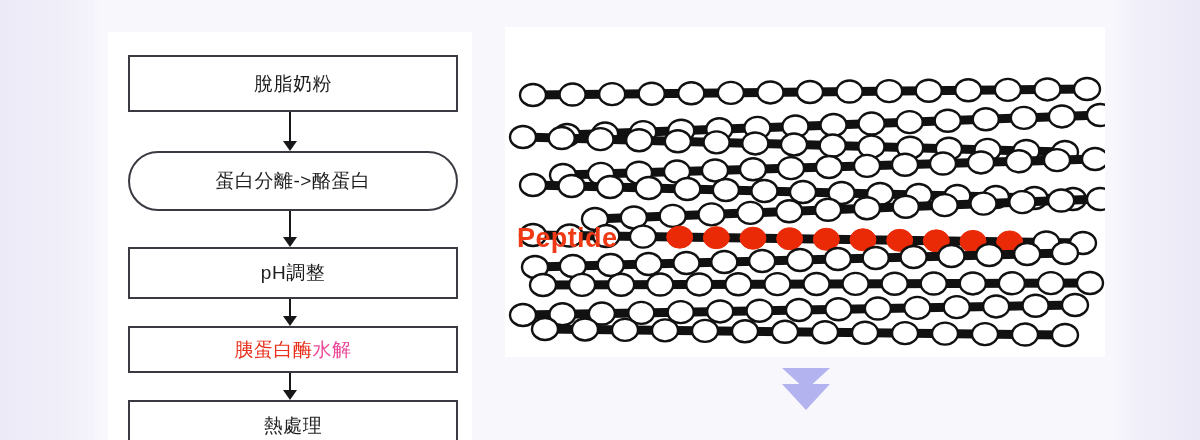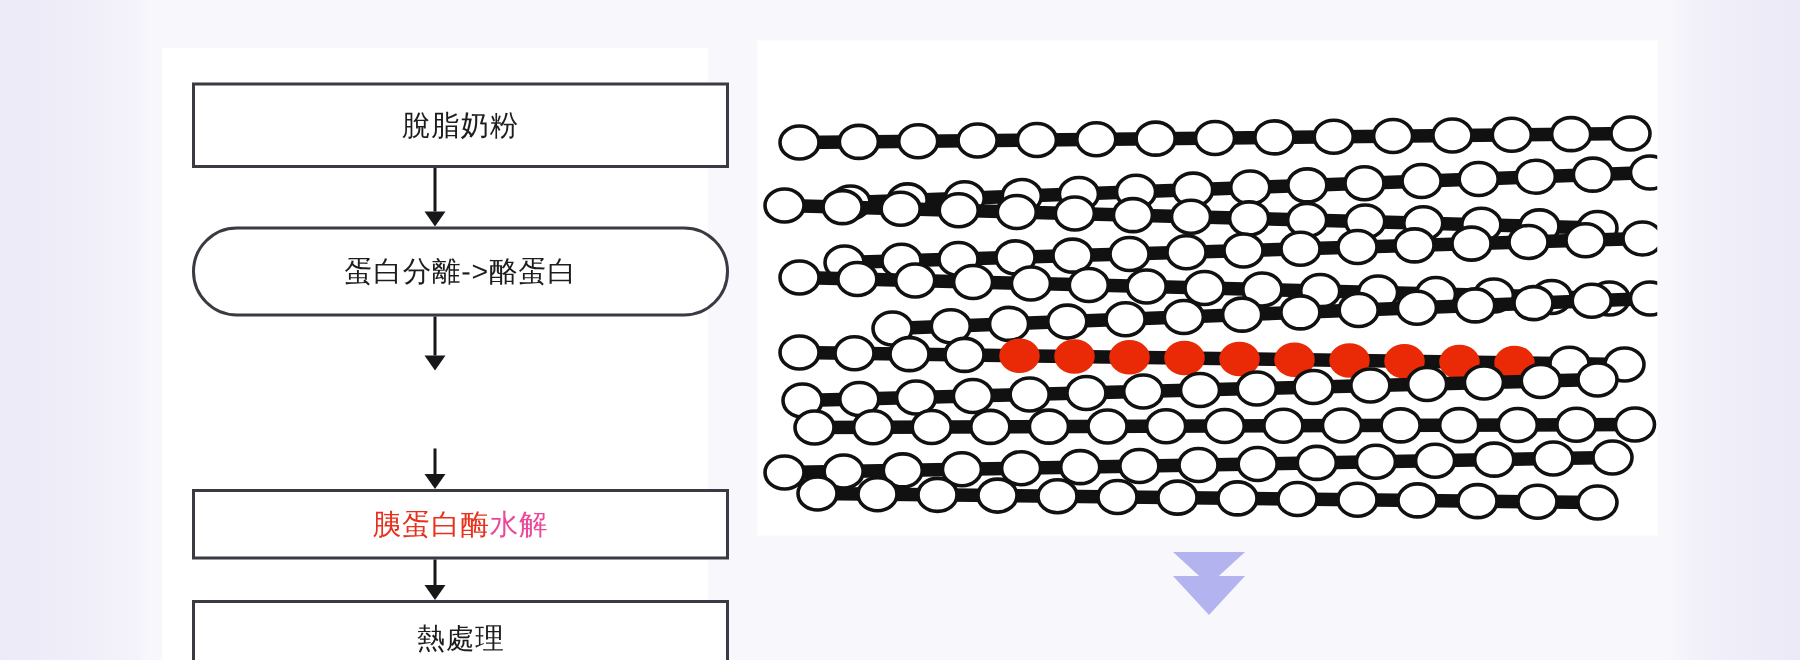--- a/index.html
+++ b/index.html
@@ -33,21 +33,21 @@
     position: absolute;
     left: 108px;
     top: 32px;
     width: 364px;
     height: 408px;
     background: #ffffff;
   }
   .flow-box {
     position: absolute;
     left: 20px;
-    width: 358px;
+    width: 330px;
     border: 2px solid #3a3a42;
     background: #ffffff;
     box-sizing: border-box;
     display: flex;
     align-items: center;
     justify-content: center;
     font-size: 19px;
     color: #1d1d1f;
     letter-spacing: 0.5px;
     white-space: nowrap;
@@ -163,20 +163,23 @@
 
     <div class="flow-box" id="box-2">
       <span>蛋白分離-&gt;酪蛋白</span>
     </div>
 
     <div class="connector" id="conn-2">
       <div class="shaft"></div>
       <div class="head"></div>
     </div>
 
+    <div class="flow-box" id="box-3">
+      <span>pH調整</span>
+    </div>
 
     <div class="connector" id="conn-3">
       <div class="shaft"></div>
       <div class="head"></div>
     </div>
 
     <div class="flow-box" id="box-4">
       <span class="seg-red">胰蛋白酶</span>
         <span class="seg-black">水解</span>
     </div>
@@ -368,20 +371,21 @@
           <ellipse cx="320" cy="305.2307692307692" rx="13" ry="11" fill="#ffffff" stroke="#111111" stroke-width="2.4"></ellipse>
           <ellipse cx="360" cy="305.6923076923077" rx="13" ry="11" fill="#ffffff" stroke="#111111" stroke-width="2.4"></ellipse>
           <ellipse cx="400" cy="306.15384615384613" rx="13" ry="11" fill="#ffffff" stroke="#111111" stroke-width="2.4"></ellipse>
           <ellipse cx="440" cy="306.61538461538464" rx="13" ry="11" fill="#ffffff" stroke="#111111" stroke-width="2.4"></ellipse>
           <ellipse cx="480" cy="307.0769230769231" rx="13" ry="11" fill="#ffffff" stroke="#111111" stroke-width="2.4"></ellipse>
           <ellipse cx="520" cy="307.53846153846155" rx="13" ry="11" fill="#ffffff" stroke="#111111" stroke-width="2.4"></ellipse>
           <ellipse cx="560" cy="308" rx="13" ry="11" fill="#ffffff" stroke="#111111" stroke-width="2.4"></ellipse>
         </g>
     </svg>
 
+    <div id="peptide-label">Peptide</div>
   </div>
 
   <svg id="flow-arrow-down" viewBox="0 0 56 46">
     <polygon points="4,2 52,2 28,24" fill="#b3b3f0"></polygon>
     <polygon points="4,18 52,18 28,44" fill="#b3b3f0"></polygon>
   </svg>
 
 </div>
 
 </body></html>

